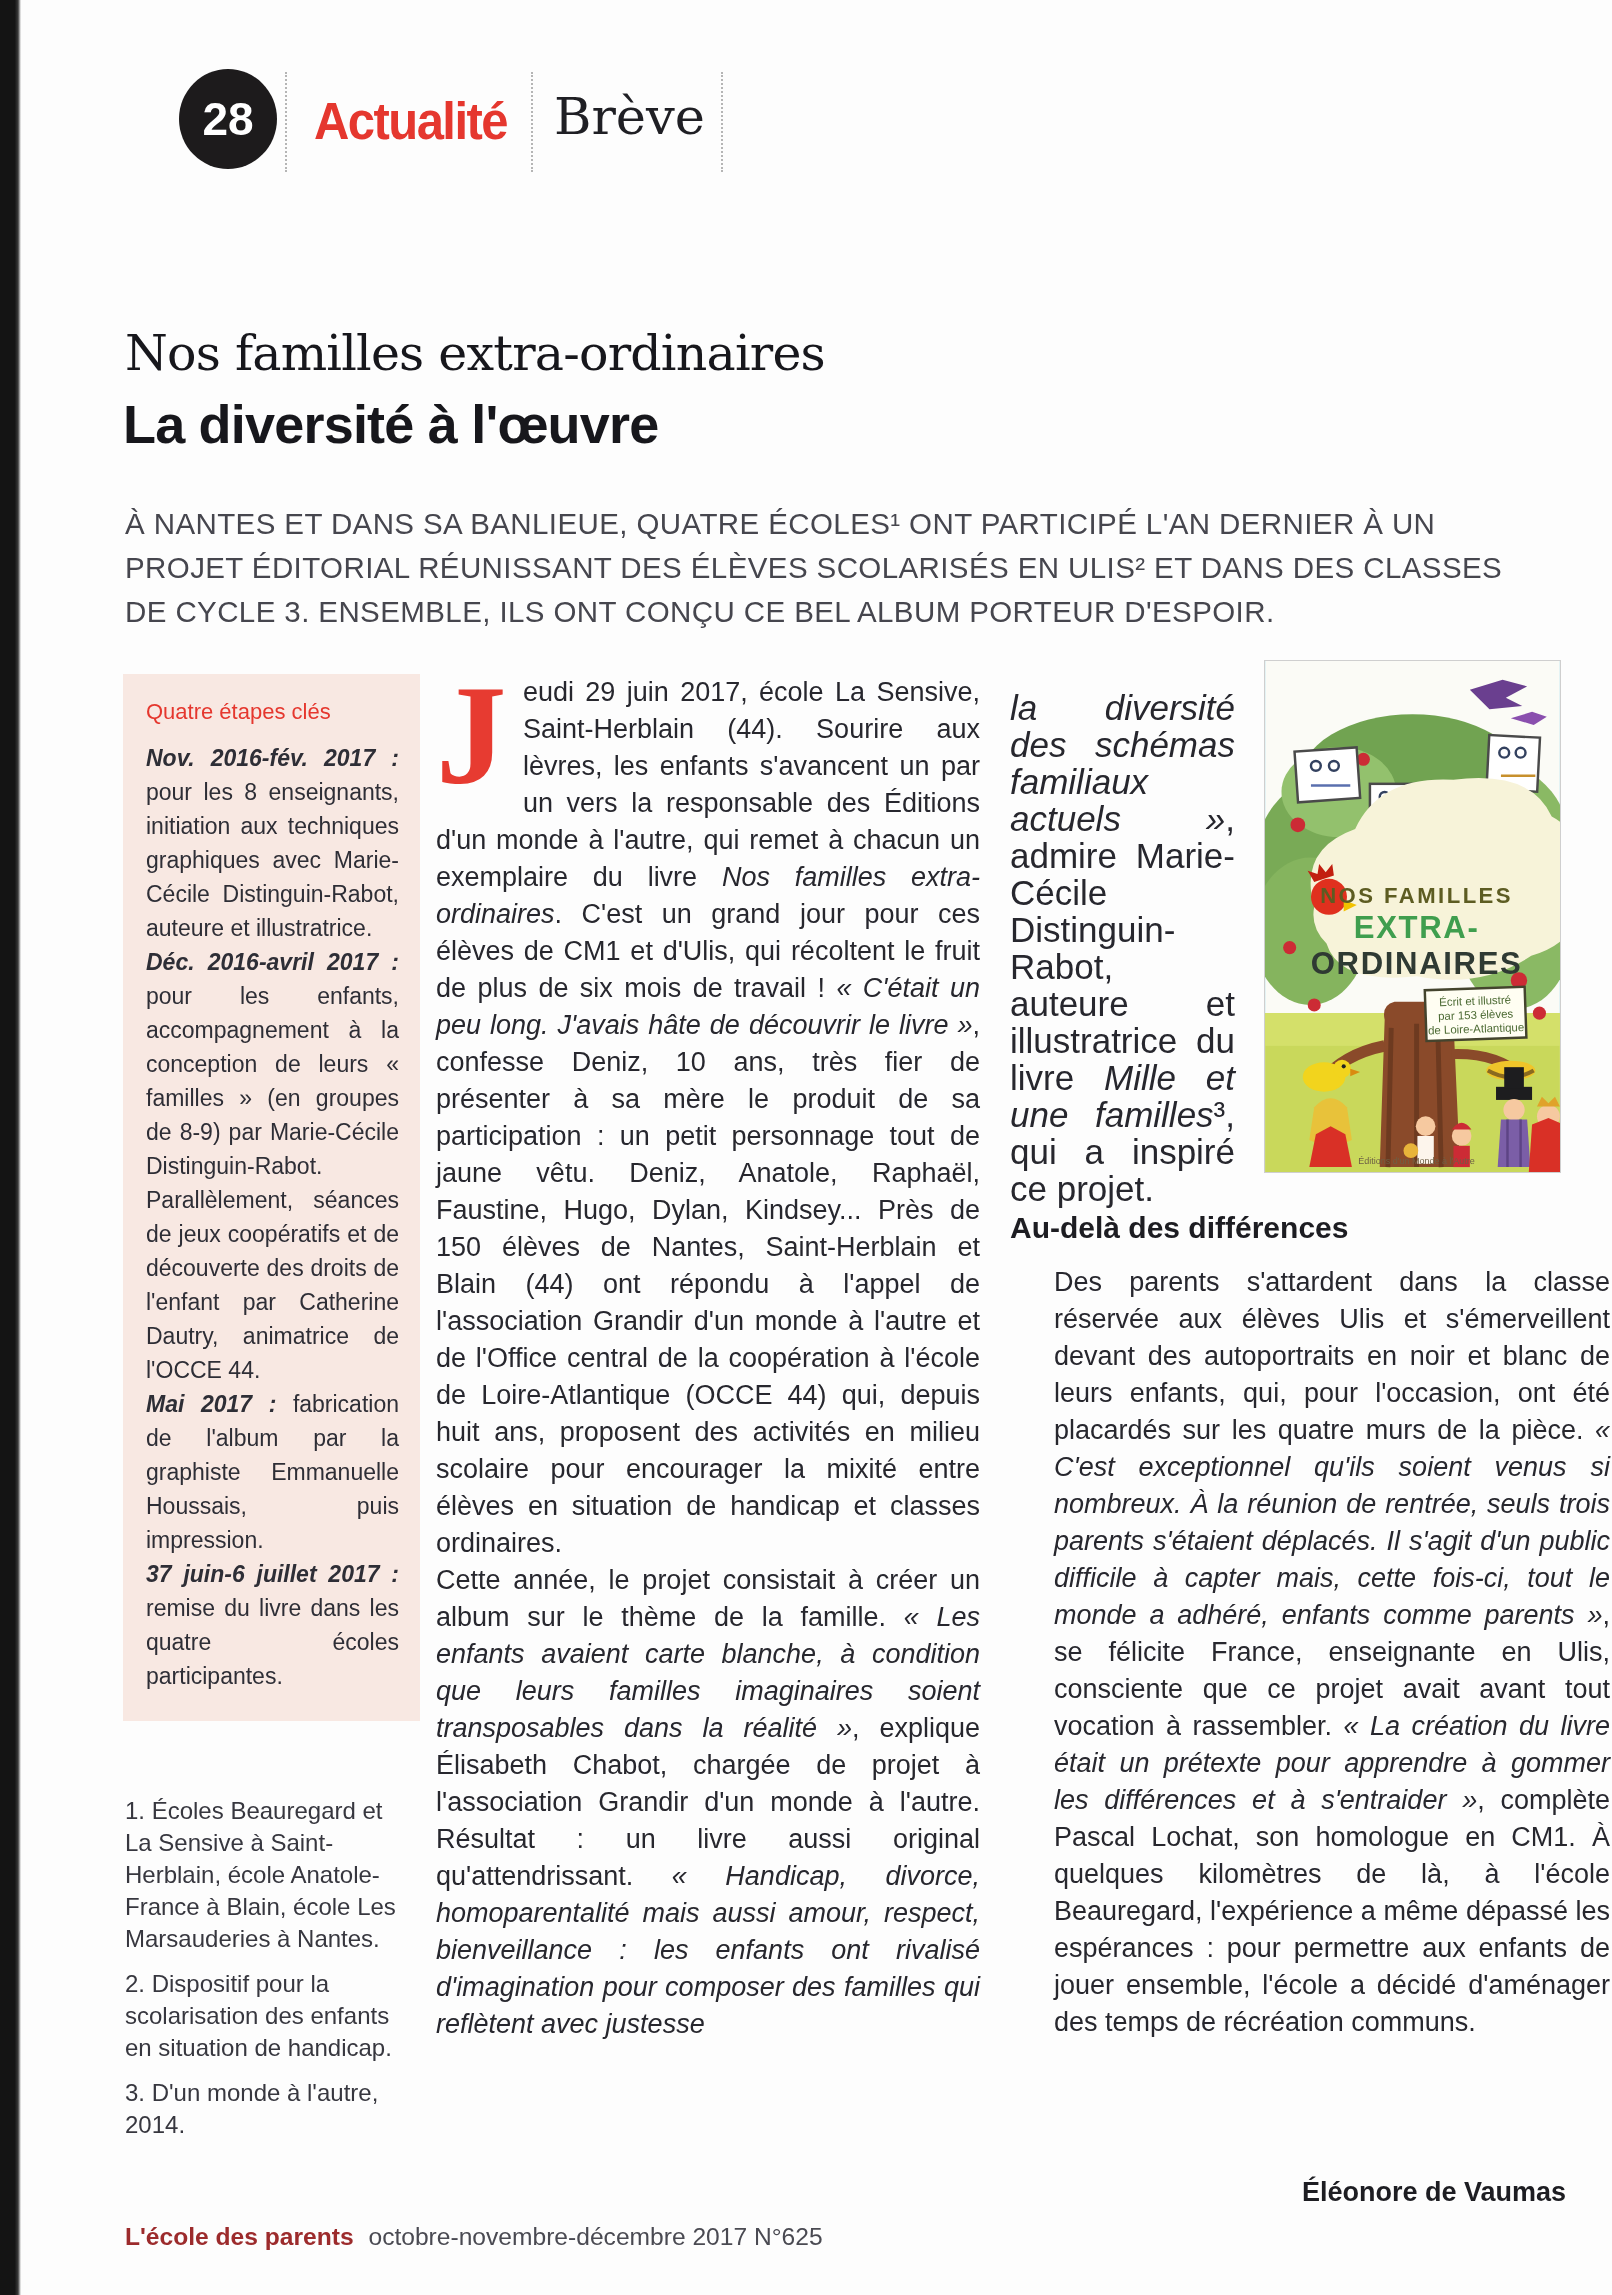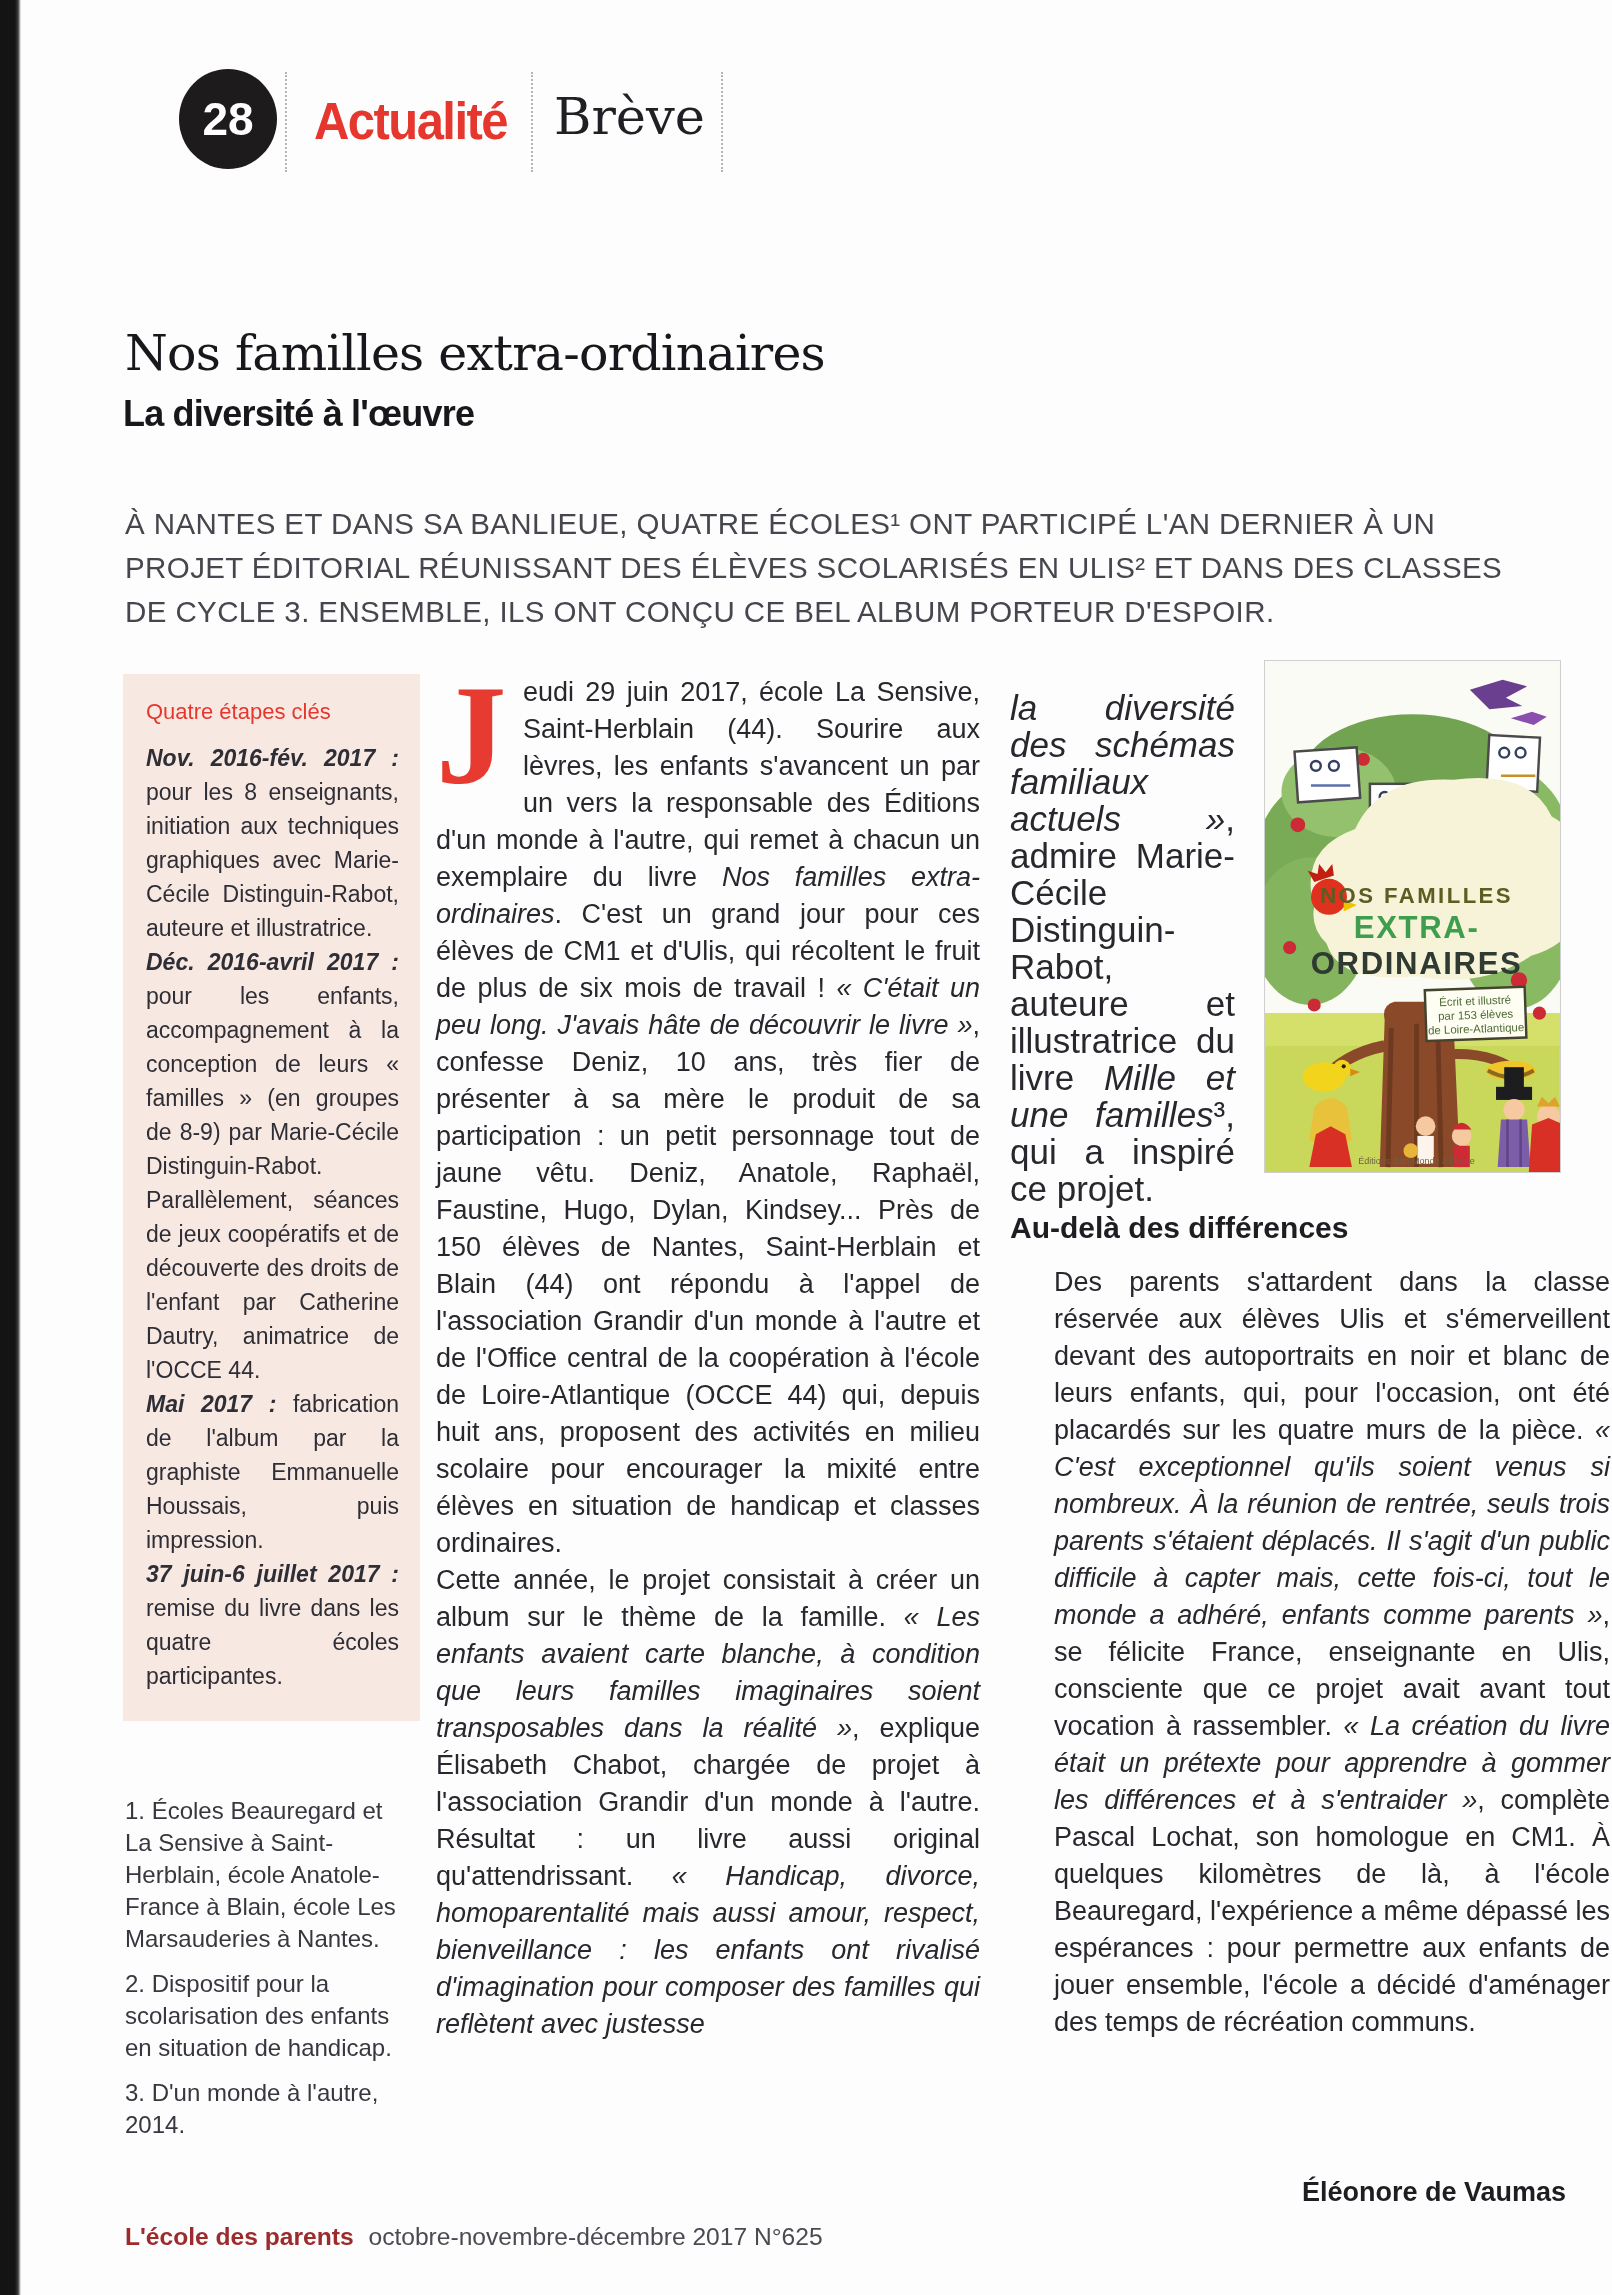--- a/index.html
+++ b/index.html
@@ -13,21 +13,21 @@
               border-radius:50%;display:flex;align-items:center;justify-content:center;
               color:#fff;font-size:46px;font-weight:bold;}
   .hsep{position:absolute;top:72px;height:100px;width:0;border-left:2.5px dotted #b5b5b5;}
   .section-label{position:absolute;left:314px;top:92px;font-size:51px;font-weight:800;
                  color:#e5372e;letter-spacing:-1.6px;transform:scaleX(.96);transform-origin:left;}
   .rubric-label{position:absolute;left:554px;top:87px;font-family:"DejaVu Serif",serif;
                 font-size:51px;color:#1f1f24;}
   
   .kicker{position:absolute;left:125px;top:325px;font-family:"DejaVu Serif",serif;
           font-size:49px;color:#17171c;letter-spacing:-0.8px;}
-  .headline{position:absolute;left:123px;top:393px;font-size:36px;font-weight:800;
+  .headline{position:absolute;left:123px;top:393px;font-size:54px;font-weight:800;
             color:#17171c;letter-spacing:-0.8px;}
   .standfirst{position:absolute;left:125px;top:502px;width:1406px;font-size:29.5px;line-height:44px;
               color:#46464e;letter-spacing:0.4px;}
   
   .keybox{position:absolute;left:123px;top:674px;width:297px;min-height:990px;background:#f8e8e2;
           box-sizing:border-box;padding:24.6px 21px 28px 23px;}
   .keybox h3{margin:0 0 16.4px 0;font-size:22px;color:#e5372e;font-weight:400;}
   .keybox p{margin:0;font-size:23px;line-height:34px;color:#2e2e36;text-align:justify;}
   .sb-label{font-style:italic;font-weight:600;}
   
@@ -42,21 +42,21 @@
            margin:4.9px 16.4px 0 0;font-family:"Liberation Serif",serif;}
   .colC-narrow{position:absolute;left:1010px;top:689px;width:225px;font-size:35px;line-height:37px;
                text-align:justify;color:#27272e;}
   .subhead{position:absolute;left:1010px;top:1211px;font-size:30px;font-weight:800;color:#1d1d22;}
   .colC-main{position:absolute;left:1010px;top:1264px;width:556px;font-size:27px;line-height:37px;
              text-align:justify;color:#27272e;margin-left:44px;}
   .byline{position:absolute;left:1010px;top:2177px;width:556px;text-align:right;
           font-size:27px;font-weight:800;color:#1d1d22;}
   .run-i{font-style:italic;}
   
-  .cover{position:absolute;left:1265px;top:661px;width:295px;height:511px;background:#e5e5e5;
+  .cover{position:absolute;left:1265px;top:661px;width:295px;height:511px;background:#0ea5e9;
          outline:0.8px solid #cfcfcf;}
   
   .footer{position:absolute;left:125px;top:2223px;font-size:24.6px;color:#4a4a52;}
   .footer .brand{font-weight:800;color:#9c2b2c;margin-right:14.8px;}
 </style>
 </head>
 <body>
 
 <div id="page">
   <div class="scan-edge"></div>

